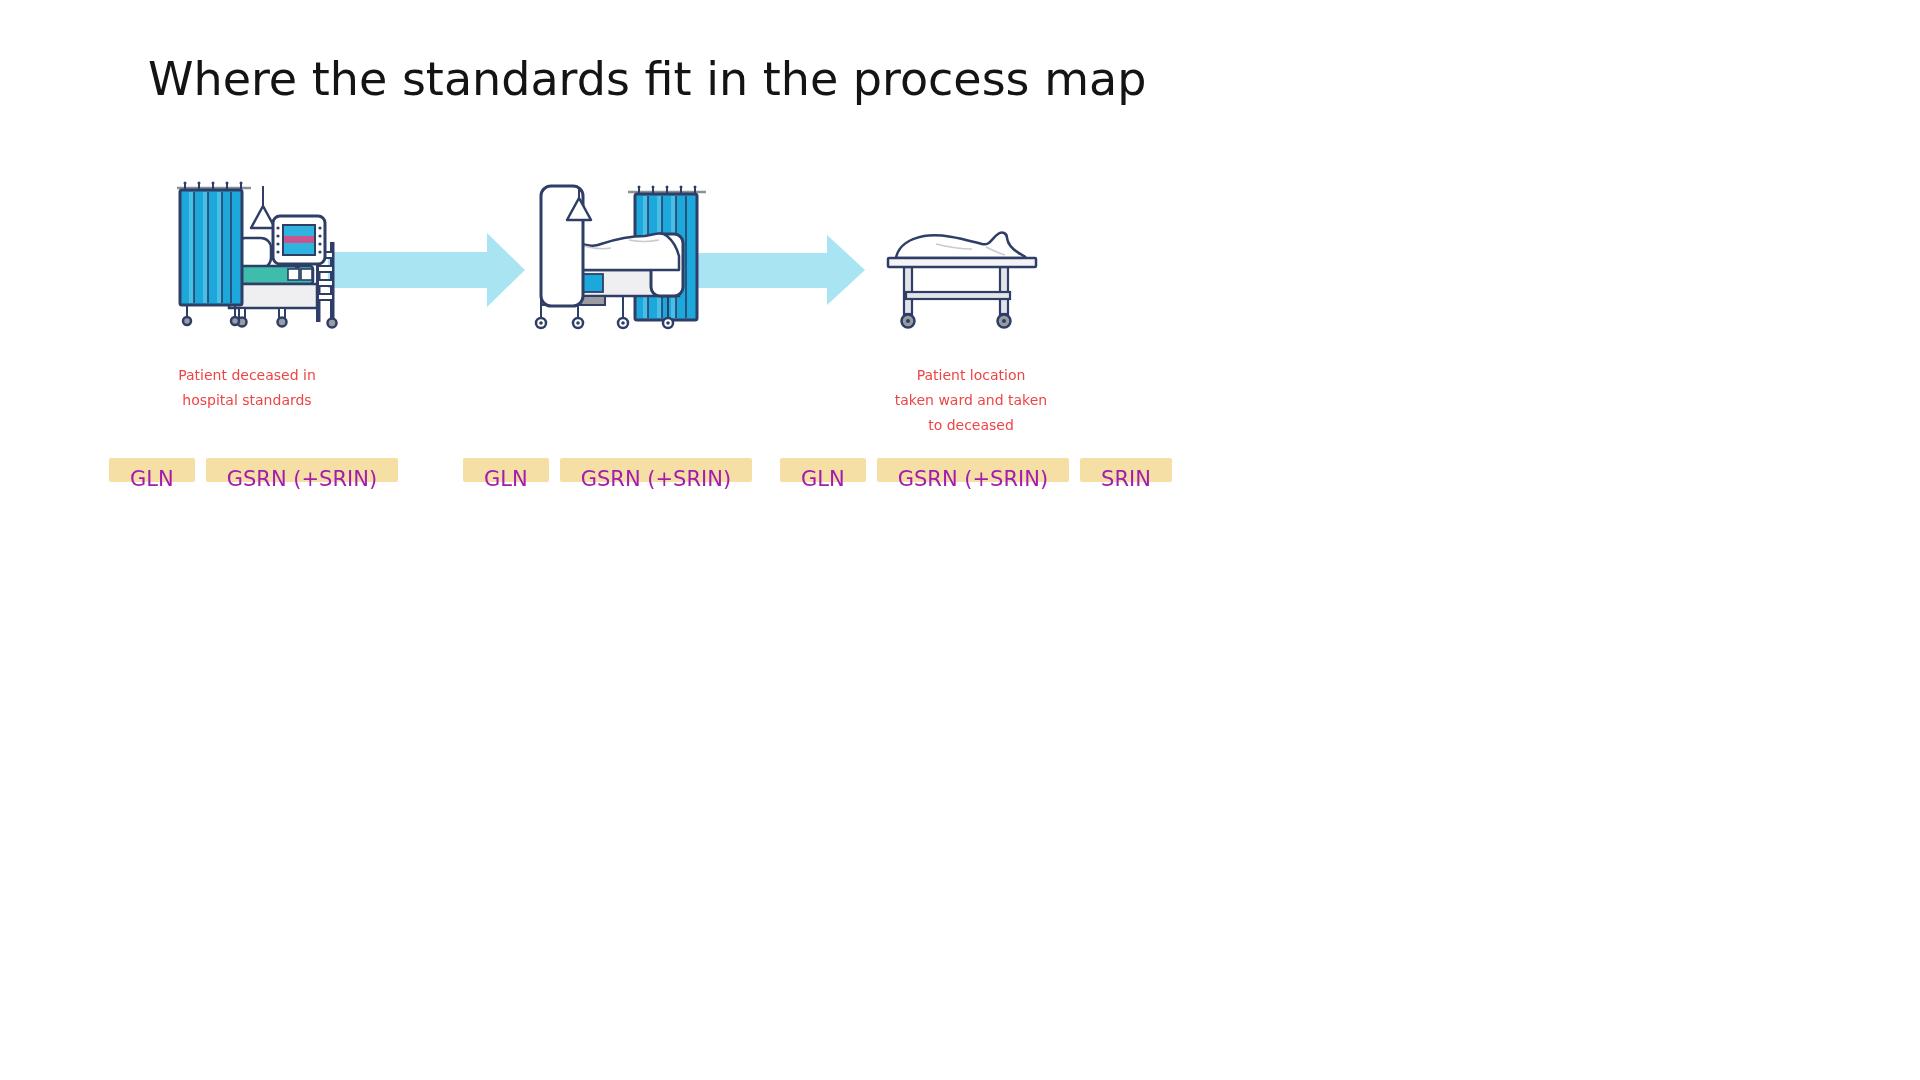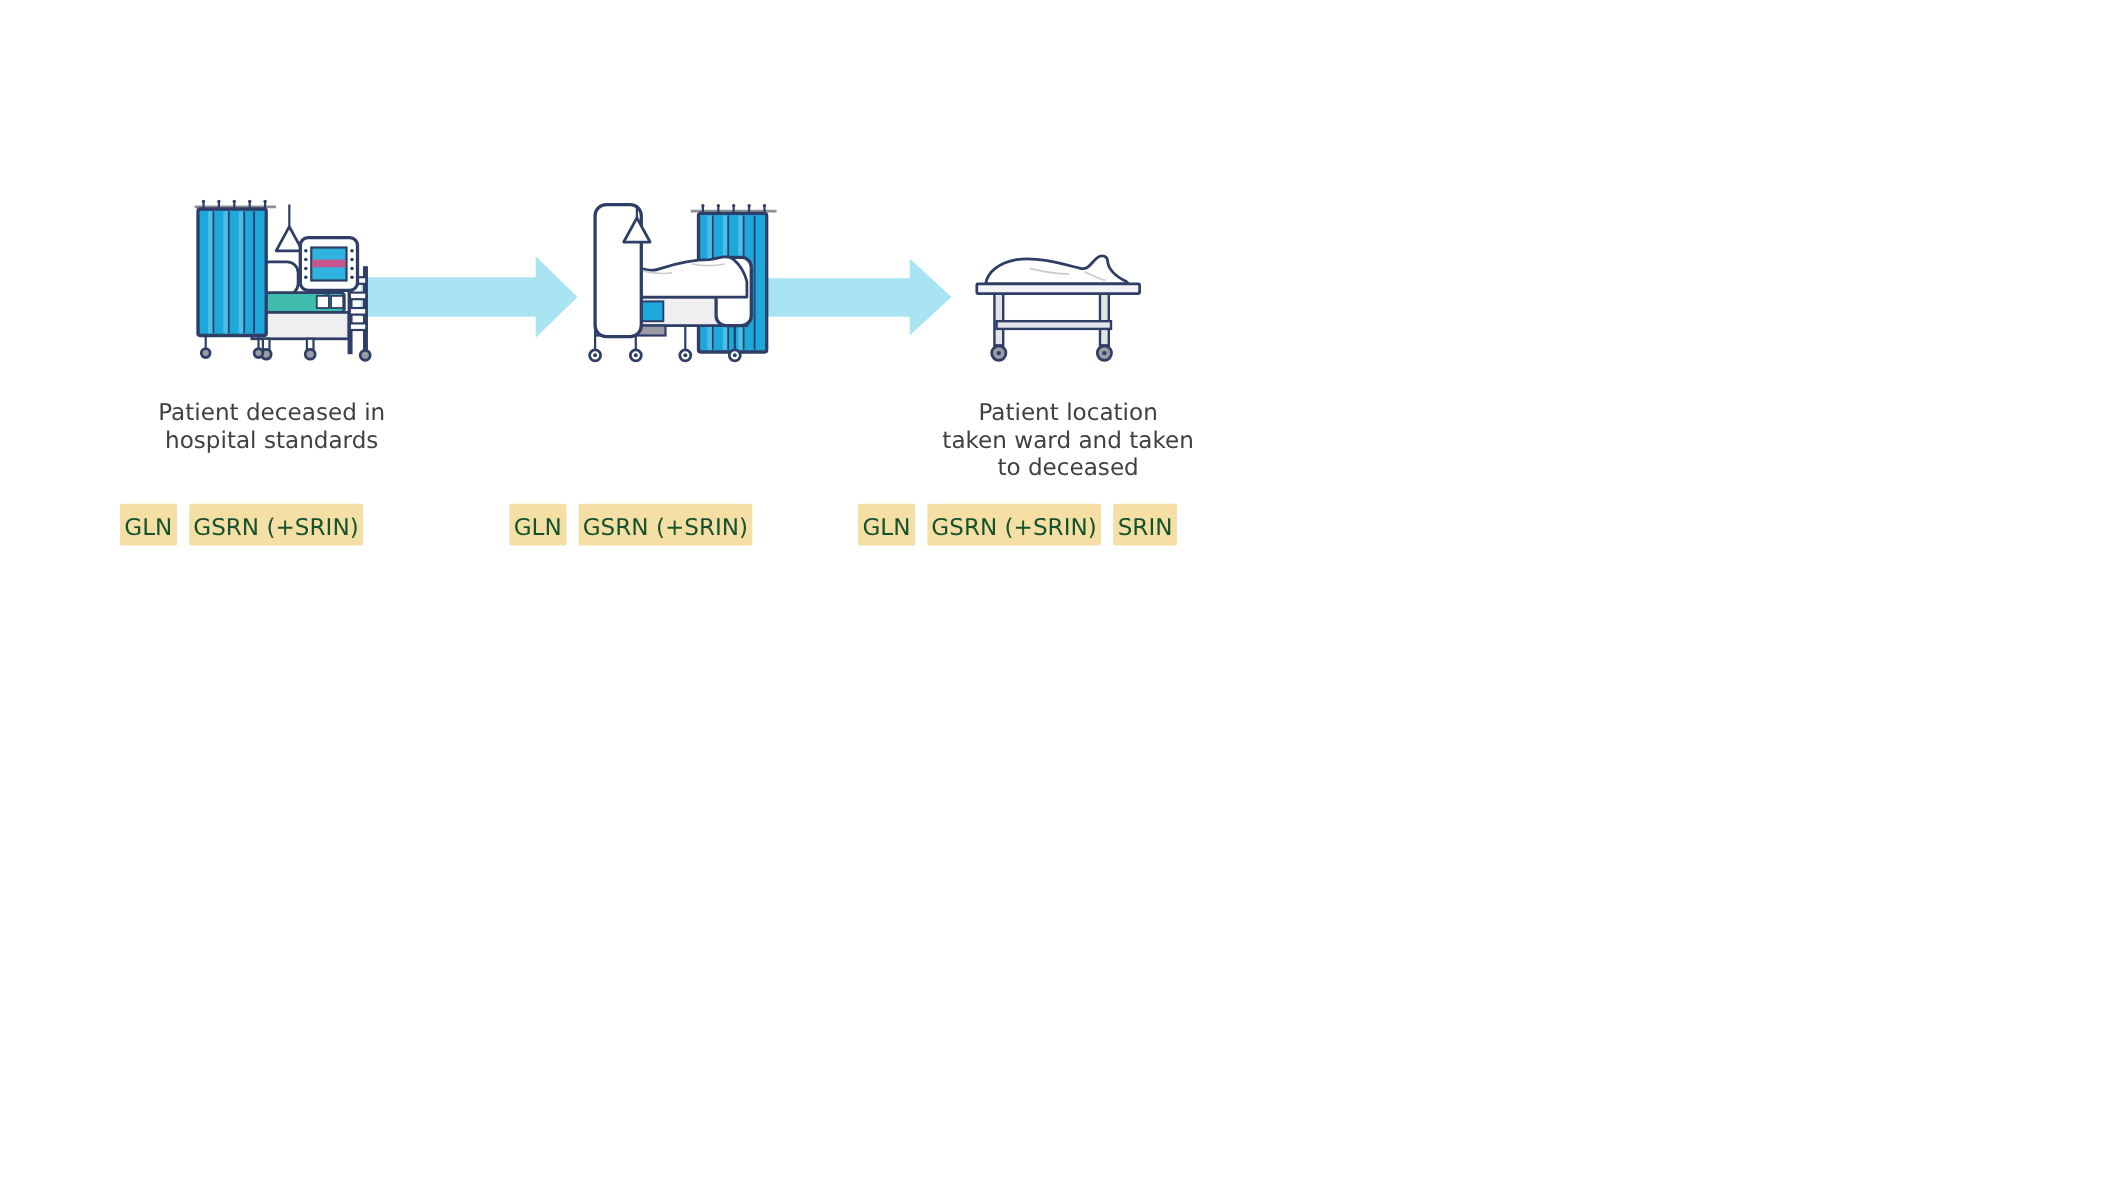--- a/index.html
+++ b/index.html
@@ -25,49 +25,50 @@
     color: #141414;
     letter-spacing: 0px;
     white-space: nowrap;
   }
   .abs { position: absolute; }
   .caption {
     position: absolute;
     top: 363px;
     width: 300px;
     text-align: center;
-    font-size: 21px;
+    font-size: 14px;
     line-height: 25px;
-    color: #404040;
+    color: #ef4444;
   }
   .tags {
     position: absolute;
     top: 458px;
     display: flex;
     gap: 11px;
   }
   .tag {
     display: inline-block;
     background: #F6DFA4;
-    color: #14532d;
+    color: #a21caf;
     font-size: 21px;
     line-height: 42px;
-    height: 38px;
-    padding: 0 4px;
+    height: 24px;
+    padding: 0 21px;
     border-radius: 2px;
     white-space: nowrap;
     text-align: center;
   }
   svg { display: block; }
 </style>
 </head>
 <body>
 
 <div class="slide">
 
+  <h1 class="title">Where the standards fit in the process map</h1>
 
   <svg class="abs" style="left:328px; top:233px;" width="197" height="75" viewBox="0 0 197 75">
     <polygon points="0,19 159,19 159,0 197,37 159,74 159,55 0,55" fill="#A9E4F2"></polygon>
   </svg>
   <svg class="abs" style="left:683px; top:235px;" width="182" height="71" viewBox="0 0 182 71">
     <polygon points="0,18 144,18 144,0 182,35 144,70 144,53 0,53" fill="#A9E4F2"></polygon>
   </svg>
 
   <svg class="abs" style="left:175px; top:180px;" width="165" height="150" viewBox="0 0 165 150">
 

